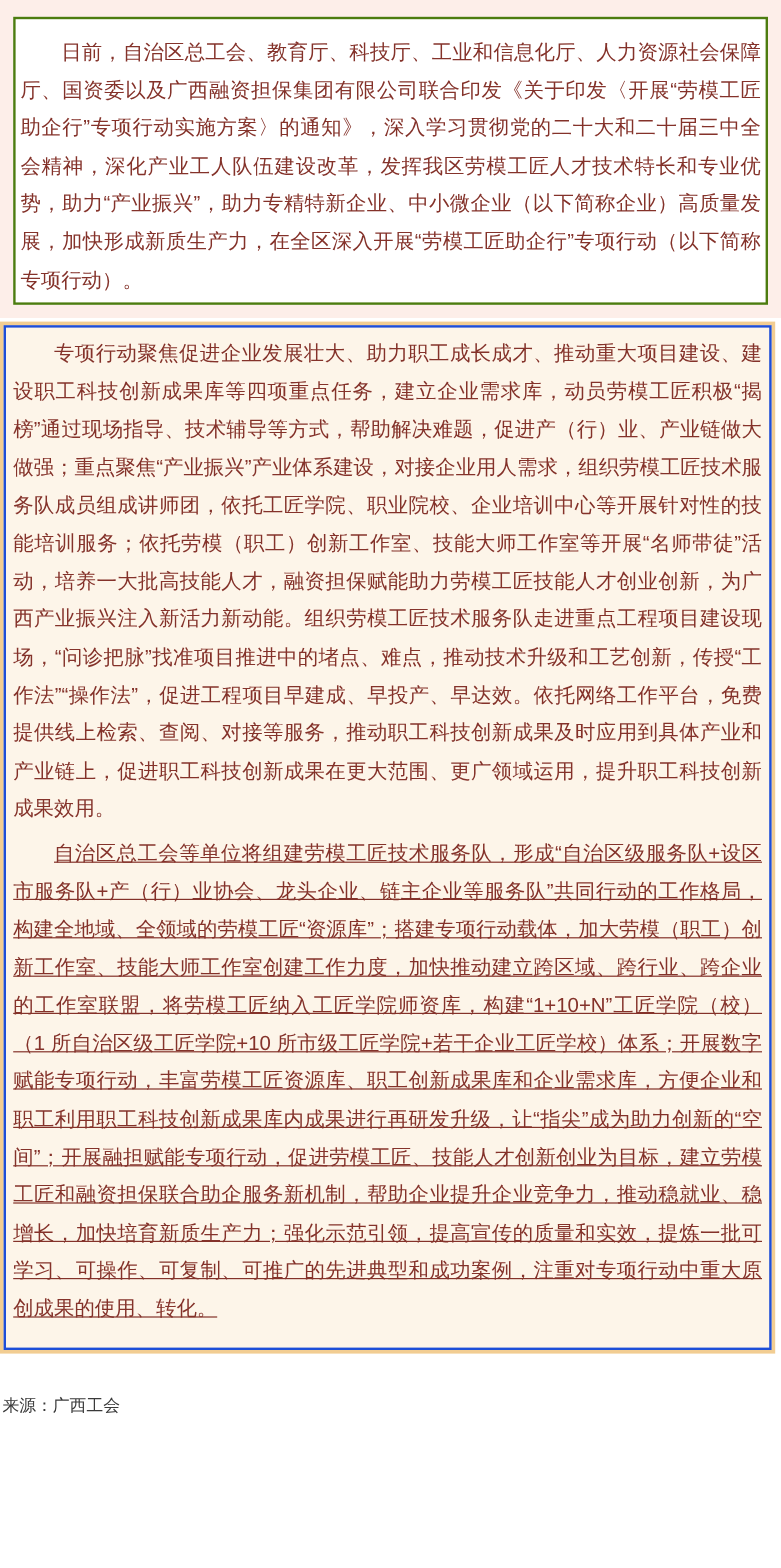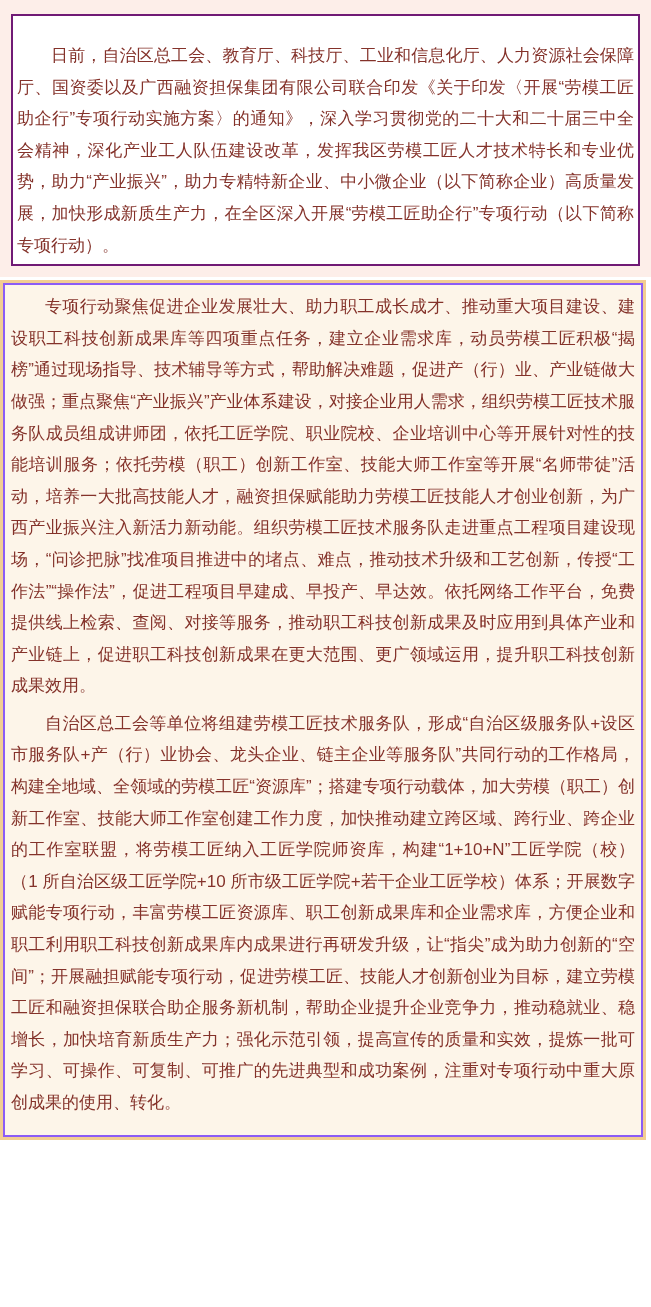--- a/index.html
+++ b/index.html
@@ -15,47 +15,48 @@
     background: #ffffff;
     overflow: hidden;
   }
   
   .intro-block {
     background: #fdeee9;
     padding: 14px 11px 11px 11px;
     box-sizing: border-box;
   }
   .intro-inner {
-    border: 2px solid #701a75;
+    border: 2px solid #4d7c0f;
     background: #ffffff;
-    padding: 24px 4px 3px 4px;
+    padding: 12px 4px 3px 4px;
   }
   
   .detail-block {
     margin-top: 3px;
     margin-right: 5px;
     background: #f2cd92;
     padding: 3px;
   }
   .detail-inner {
-    border: 2px solid #8b5cf6;
+    border: 2px solid #1d4ed8;
     background: #fdf5e9;
     padding: 6px 6px 16px 6px;
   }
   .para {
     margin: 0;
     font-size: 17px;
     line-height: 31.6px;
     color: #84322a;
     text-align: justify;
     text-indent: 2em;
     word-break: break-all;
   }
   .detail-inner .para + .para {
     margin-top: 6px;
+    text-decoration: underline;
   }
   .source {
     margin: 34px 0 0 2px;
     font-size: 14px;
     line-height: 18px;
     color: #3a3a3a;
   }
 </style>
 </head>
 <body>
@@ -68,14 +69,15 @@
     </div>
   </section>
 
   <section class="detail-block">
     <div class="detail-inner">
       <p class="para">专项行动聚焦促进企业发展壮大、助力职工成长成才、推动重大项目建设、建设职工科技创新成果库等四项重点任务，建立企业需求库，动员劳模工匠积极“揭榜”通过现场指导、技术辅导等方式，帮助解决难题，促进产（行）业、产业链做大做强；重点聚焦“产业振兴”产业体系建设，对接企业用人需求，组织劳模工匠技术服务队成员组成讲师团，依托工匠学院、职业院校、企业培训中心等开展针对性的技能培训服务；依托劳模（职工）创新工作室、技能大师工作室等开展“名师带徒”活动，培养一大批高技能人才，融资担保赋能助力劳模工匠技能人才创业创新，为广西产业振兴注入新活力新动能。组织劳模工匠技术服务队走进重点工程项目建设现场，“问诊把脉”找准项目推进中的堵点、难点，推动技术升级和工艺创新，传授“工作法”“操作法”，促进工程项目早建成、早投产、早达效。依托网络工作平台，免费提供线上检索、查阅、对接等服务，推动职工科技创新成果及时应用到具体产业和产业链上，促进职工科技创新成果在更大范围、更广领域运用，提升职工科技创新成果效用。</p>
       <p class="para">自治区总工会等单位将组建劳模工匠技术服务队，形成“自治区级服务队+设区市服务队+产（行）业协会、龙头企业、链主企业等服务队”共同行动的工作格局，构建全地域、全领域的劳模工匠“资源库”；搭建专项行动载体，加大劳模（职工）创新工作室、技能大师工作室创建工作力度，加快推动建立跨区域、跨行业、跨企业的工作室联盟，将劳模工匠纳入工匠学院师资库，构建“1+10+N”工匠学院（校）（1 所自治区级工匠学院+10 所市级工匠学院+若干企业工匠学校）体系；开展数字赋能专项行动，丰富劳模工匠资源库、职工创新成果库和企业需求库，方便企业和职工利用职工科技创新成果库内成果进行再研发升级，让“指尖”成为助力创新的“空间”；开展融担赋能专项行动，促进劳模工匠、技能人才创新创业为目标，建立劳模工匠和融资担保联合助企服务新机制，帮助企业提升企业竞争力，推动稳就业、稳增长，加快培育新质生产力；强化示范引领，提高宣传的质量和实效，提炼一批可学习、可操作、可复制、可推广的先进典型和成功案例，注重对专项行动中重大原创成果的使用、转化。</p>
     </div>
   </section>
 
+  <div class="source">来源：广西工会</div>
 
 </div>
 
 </body></html>

